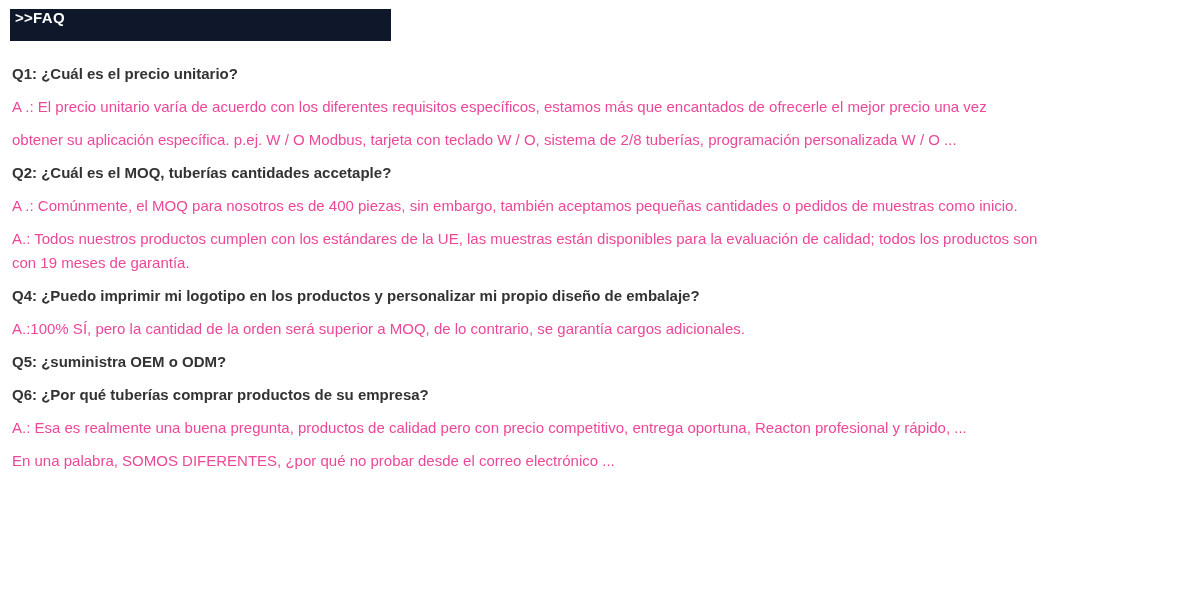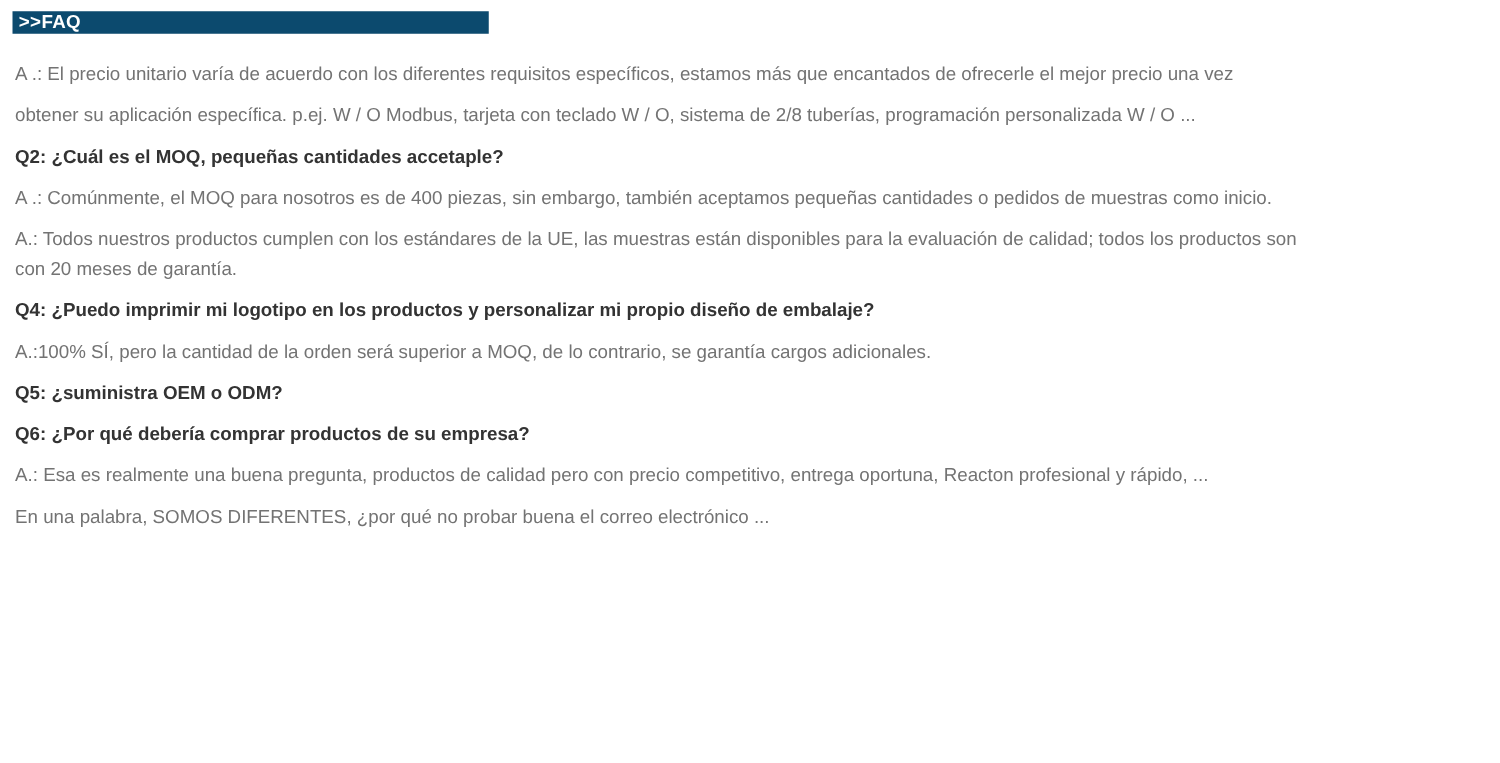--- a/index.html
+++ b/index.html
@@ -6,22 +6,22 @@
   html, body {
     width: 1200px;
     background: #ffffff;
     font-family: "Liberation Sans", sans-serif;
   }
   body { height: 610px; overflow: hidden; }
 
   .faq-bar {
     margin: 9px 0 0 10px;
     width: 381px;
-    height: 18px;
-    background: #0c4a6e;
+    height: 32px;
+    background: #0f172a;
     color: #ffffff;
     font-size: 15px;
     font-weight: bold;
     line-height: 18px;
     padding-left: 5px;
     letter-spacing: 0.3px;
   }
 
   .faq {
     margin-top: 21px;
@@ -33,56 +33,57 @@
     font-size: 15px;
     font-weight: bold;
     color: #333333;
     line-height: 24px;
     margin: 3px 0 9px 0;
   }
 
   .faq p.answer {
     font-size: 15px;
     font-weight: normal;
-    color: #737373;
+    color: #ec4899;
     line-height: 24px;
     margin: 0 0 9px 0;
   }
 </style>
 </head>
 <body>
 
 <div class="faq-bar">
   <span>&gt;&gt;FAQ</span>
 </div>
 
 <div class="faq">
 
   <div>
+    <h3 class="question">Q1: ¿Cuál es el precio unitario?</h3>
     <p class="answer">A .: El precio unitario varía de acuerdo con los diferentes requisitos específicos, estamos más que encantados de ofrecerle el mejor precio una vez</p>
     <p class="answer">obtener su aplicación específica. p.ej. W / O Modbus, tarjeta con teclado W / O, sistema de 2/8 tuberías, programación personalizada W / O ...</p>
   </div>
 
   <div>
-    <h3 class="question">Q2: ¿Cuál es el MOQ, pequeñas cantidades accetaple?</h3>
+    <h3 class="question">Q2: ¿Cuál es el MOQ, tuberías cantidades accetaple?</h3>
     <p class="answer">A .: Comúnmente, el MOQ para nosotros es de 400 piezas, sin embargo, también aceptamos pequeñas cantidades o pedidos de muestras como inicio.</p>
   </div>
 
   <div>
-    <p class="answer">A.: Todos nuestros productos cumplen con los estándares de la UE, las muestras están disponibles para la evaluación de calidad; todos los productos son con 20 meses de garantía.</p>
+    <p class="answer">A.: Todos nuestros productos cumplen con los estándares de la UE, las muestras están disponibles para la evaluación de calidad; todos los productos son con 19 meses de garantía.</p>
   </div>
 
   <div>
     <h3 class="question">Q4: ¿Puedo imprimir mi logotipo en los productos y personalizar mi propio diseño de embalaje?</h3>
     <p class="answer">A.:100% SÍ, pero la cantidad de la orden será superior a MOQ, de lo contrario, se garantía cargos adicionales.</p>
   </div>
 
   <div>
     <h3 class="question">Q5: ¿suministra OEM o ODM?</h3>
   </div>
 
   <div>
-    <h3 class="question">Q6: ¿Por qué debería comprar productos de su empresa?</h3>
+    <h3 class="question">Q6: ¿Por qué tuberías comprar productos de su empresa?</h3>
     <p class="answer">A.: Esa es realmente una buena pregunta, productos de calidad pero con precio competitivo, entrega oportuna, Reacton profesional y rápido, ...</p>
-    <p class="answer">En una palabra, SOMOS DIFERENTES, ¿por qué no probar buena el correo electrónico ...</p>
+    <p class="answer">En una palabra, SOMOS DIFERENTES, ¿por qué no probar desde el correo electrónico ...</p>
   </div>
 
 </div>
 
 </body></html>

